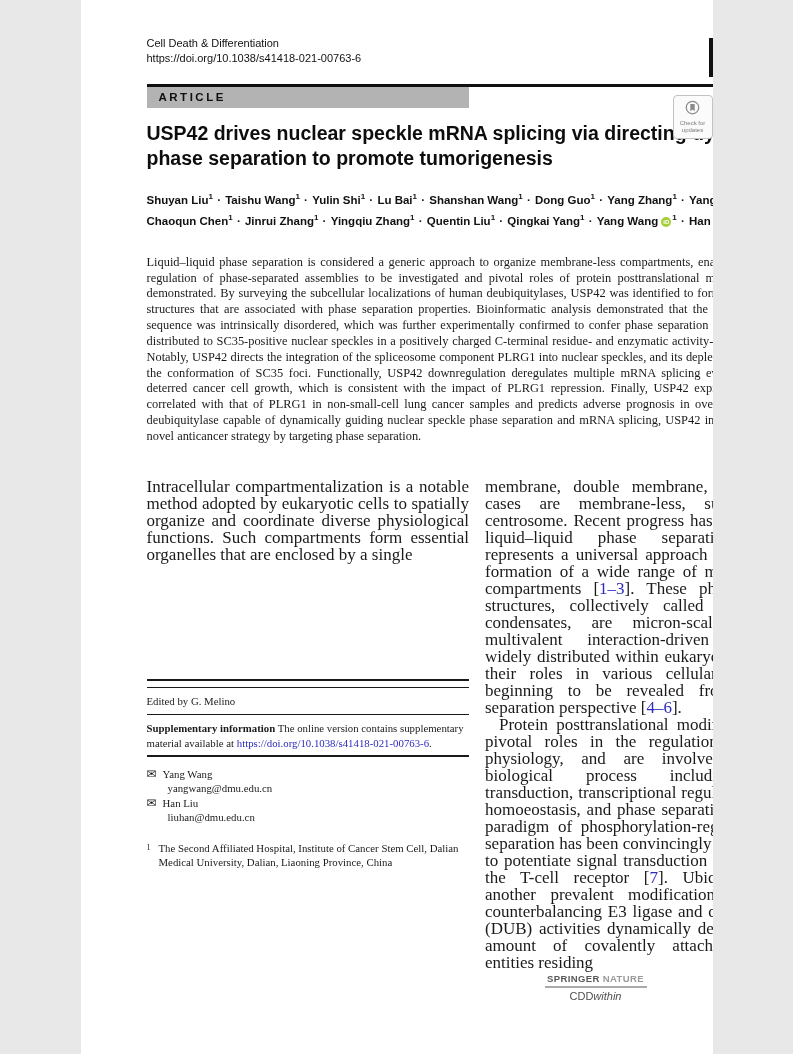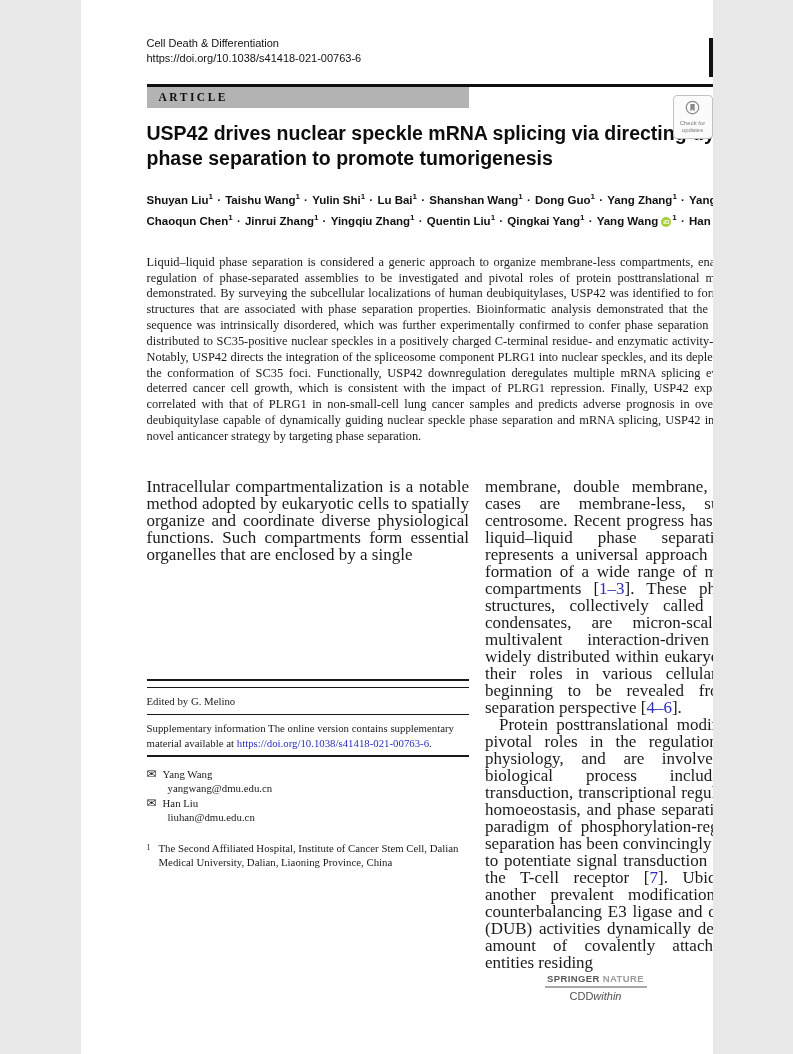--- a/index.html
+++ b/index.html
@@ -14,21 +14,21 @@
   .header-row { display:flex; justify-content:space-between; align-items:flex-start; padding-top:36px; }
   .journal-meta { font-family:"Liberation Sans", sans-serif; font-size:11px; line-height:15px; color:#111; }
   .journal-meta .doi { color:#111; }
   .logo-box {
     background:#101010; color:#fff; font-family:"Liberation Serif", serif;
     font-size:14px; line-height:15.5px; padding:3px 8px 5px; margin-top:2px;
   }
   .top-rule { height:3px; background:#101010; margin-top:7px; }
   .article-bar {
     width:322px; box-sizing:border-box; background:#b3b3b3; padding:4px 12px 5px;
-    font-family:Liberation Serif, serif; font-weight:bold; font-size:11.5px;
+    font-family:Liberation Sans, sans-serif; font-weight:bold; font-size:11.5px;
     letter-spacing:2.5px; color:#101010;
   }
   .check-badge {
     position:absolute; right:0; top:95px; width:38px; height:42px;
     border:1px solid #c2c2c2; border-radius:4px; background:#fbfbfb;
     display:flex; flex-direction:column; align-items:center; justify-content:center; gap:1px;
     text-align:center; cursor:pointer;
   }
   .check-badge .cb-text { font-family:"Liberation Sans", sans-serif; font-size:6px; line-height:7px; color:#7a7a7a; }
 
@@ -115,21 +115,21 @@
 
     <div class="columns">
       <div class="col">
         <p class="body">Intracellular compartmentalization is a notable method adopted by eukaryotic cells to spatially organize and coordinate diverse physiological functions. Such compartments form essential organelles that are enclosed by a single</p>
 
         <div class="footnotes">
           <div class="fn-rule"></div>
           <div class="fn-rule"></div>
           <p class="fn">Edited by G. Melino</p>
           <div class="fn-rule"></div>
-          <p class="fn"><span style="font-weight: normal;">Supplementary information</span><span> The online version contains supplementary material available at </span><span class="link">https://doi.org/10.1038/s41418-021-00763-6</span><span>.</span></p>
+          <p class="fn"><span style="font-weight: bold;">Supplementary information</span><span> The online version contains supplementary material available at </span><span class="link">https://doi.org/10.1038/s41418-021-00763-6</span><span>.</span></p>
           <div class="fn-rule"></div>
           <div class="corr">
               <div class="corr-entry">
                 <span class="env-icon">✉</span>
                 <span>Yang Wang</span>
               </div>
               <div class="corr-email">yangwang@dmu.edu.cn</div>
               <div class="corr-entry">
                 <span class="env-icon">✉</span>
                 <span>Han Liu</span>

